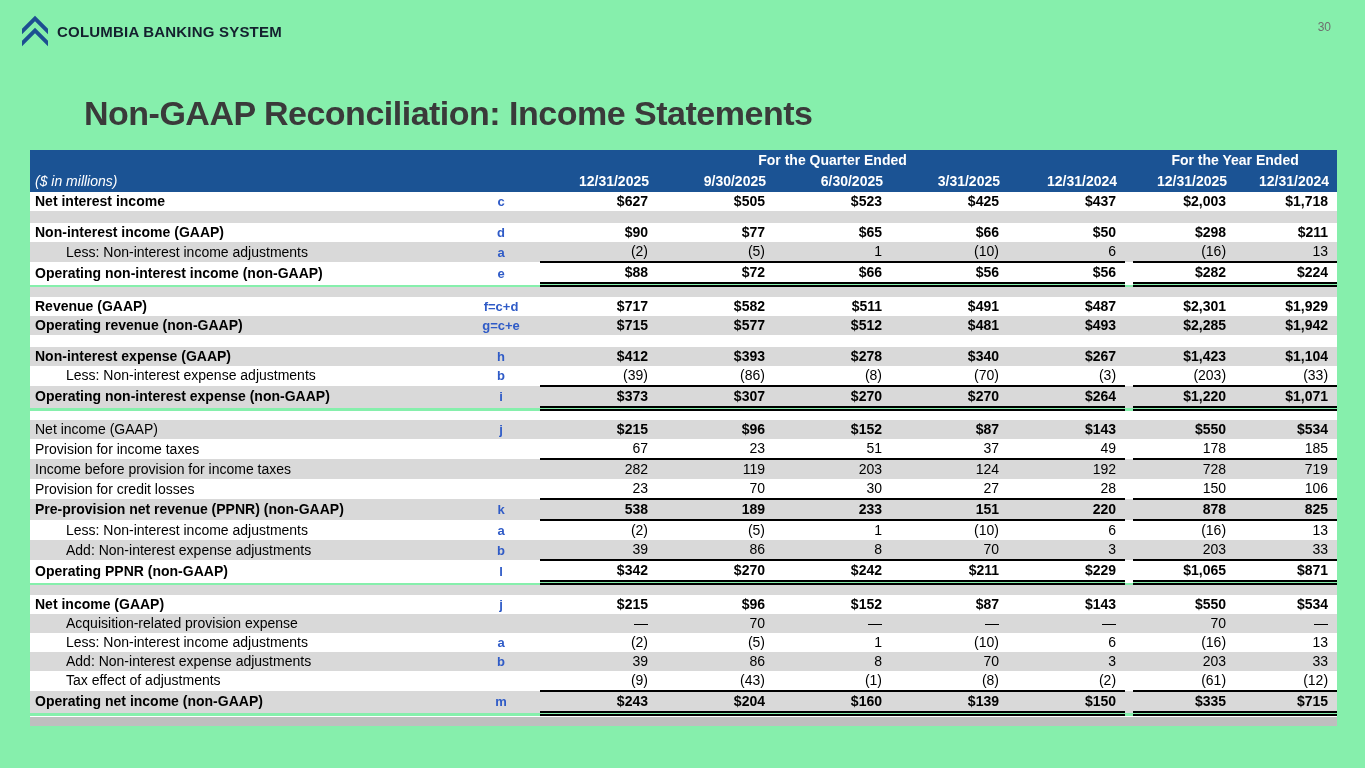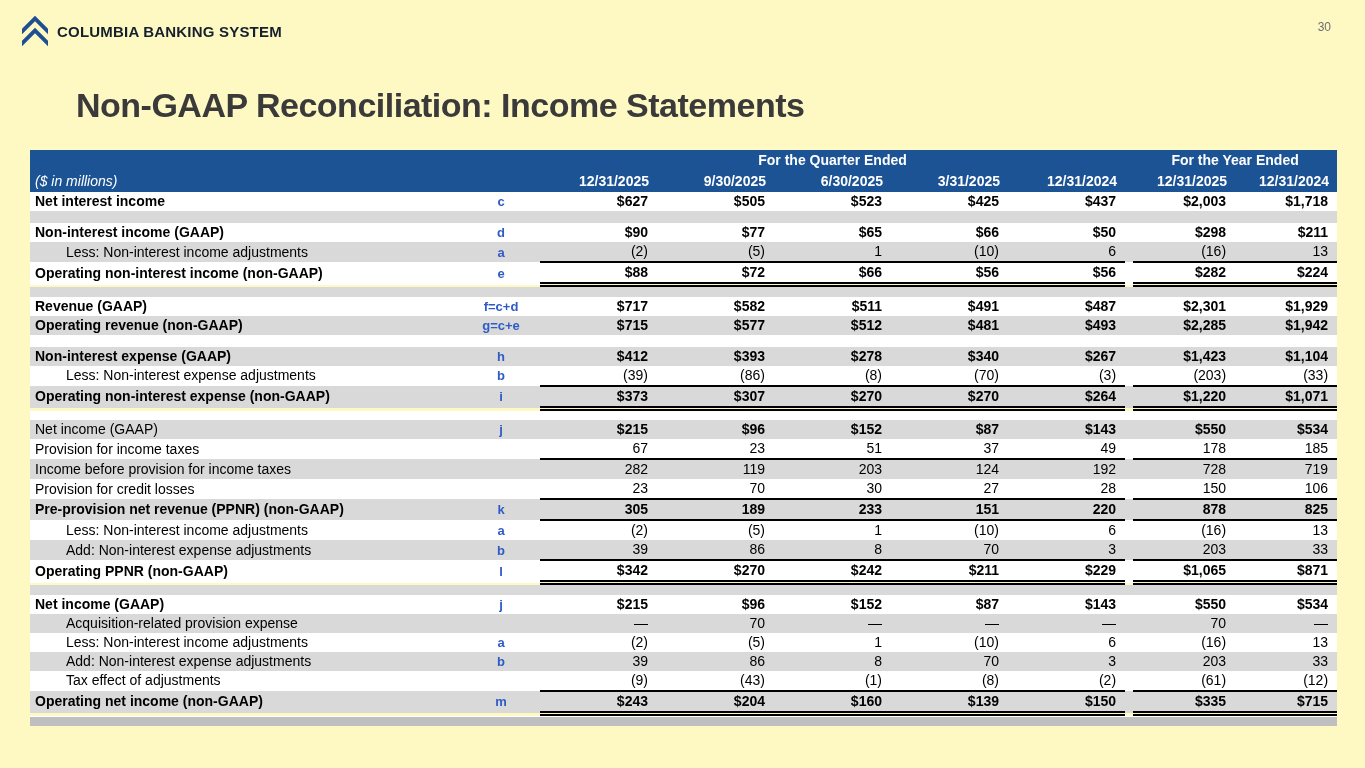--- a/index.html
+++ b/index.html
@@ -1,31 +1,31 @@
 <!DOCTYPE html>
 <html style="--blue: #1b5394; --keyblue: #2f5bc7; --gray: #d9d9d9; --bar: #bfbfbf; --logo: #1d4f91; --brandtext: #14202e; --titlecolor: #3a3a3a;"><head>
 <meta charset="utf-8">
 <style>
   :root{
     --blue:#1b5394; --keyblue:#2f5bc7; --gray:#d9d9d9; --bar:#bfbfbf;
     --logo:#1d4f91; --brandtext:#14202e; --titlecolor:#3a3a3a;
   }
   *{box-sizing:border-box;}
   html,body{margin:0;padding:0;background:#fff;}
-  .slide{position:relative;width:1365px;height:768px;background:#fef9c3;
+  .slide{position:relative;width:1365px;height:768px;background:#86efac;
          font-family:"Liberation Sans",sans-serif;overflow:hidden;}
 
   
   .brand{position:absolute;top:15px;left:22px;display:flex;align-items:center;gap:9px;}
   .logo{color:var(--logo);display:block;}
   .brand-name{font-size:15px;font-weight:bold;color:var(--brandtext);letter-spacing:.2px;}
   .page-num{position:absolute;top:20px;right:34px;font-size:12px;color:#6e6e6e;}
 
   
-  .title{position:absolute;top:86px;left:76px;margin:0;font-size:34px;font-weight:bold;
+  .title{position:absolute;top:86px;left:76px;margin:8px;font-size:34px;font-weight:bold;
          color:var(--titlecolor);letter-spacing:-0.5px;}
 
   
   table{position:absolute;left:30px;top:150px;width:1307px;border-collapse:collapse;
         table-layout:fixed;font-size:14px;color:#000;}
   th,td{padding:0;height:19px;line-height:19px;overflow:hidden;white-space:nowrap;}
   thead th{background:var(--blue);color:#fff;font-weight:bold;height:21px;line-height:21px;}
   th.hq,th.hy{text-align:center;}
   th.units{text-align:left;font-style:italic;font-weight:normal;padding-left:5px;margin-left:20px;}
   th.date{text-align:right;padding-right:8px;}
@@ -257,21 +257,21 @@
           <td class="v w">30</td>
           <td class="v w">27</td>
           <td class="v w">28</td>
           <td class="gapc w"></td>
           <td class="v w">150</td>
           <td class="v w">106</td>
         </tr>
         <tr>
           <td class="lab g b">Pre-provision net revenue (PPNR) (non-GAAP)</td>
           <td class="key g">k</td>
-          <td class="v g b ts bs">305</td>
+          <td class="v g b ts bs">538</td>
           <td class="v g b ts bs">189</td>
           <td class="v g b ts bs">233</td>
           <td class="v g b ts bs">151</td>
           <td class="v g b ts bs">220</td>
           <td class="gapc g"></td>
           <td class="v g b ts bs">878</td>
           <td class="v g b ts bs">825</td>
         </tr>
         <tr>
           <td class="lab w ind">Less: Non-interest income adjustments</td>

